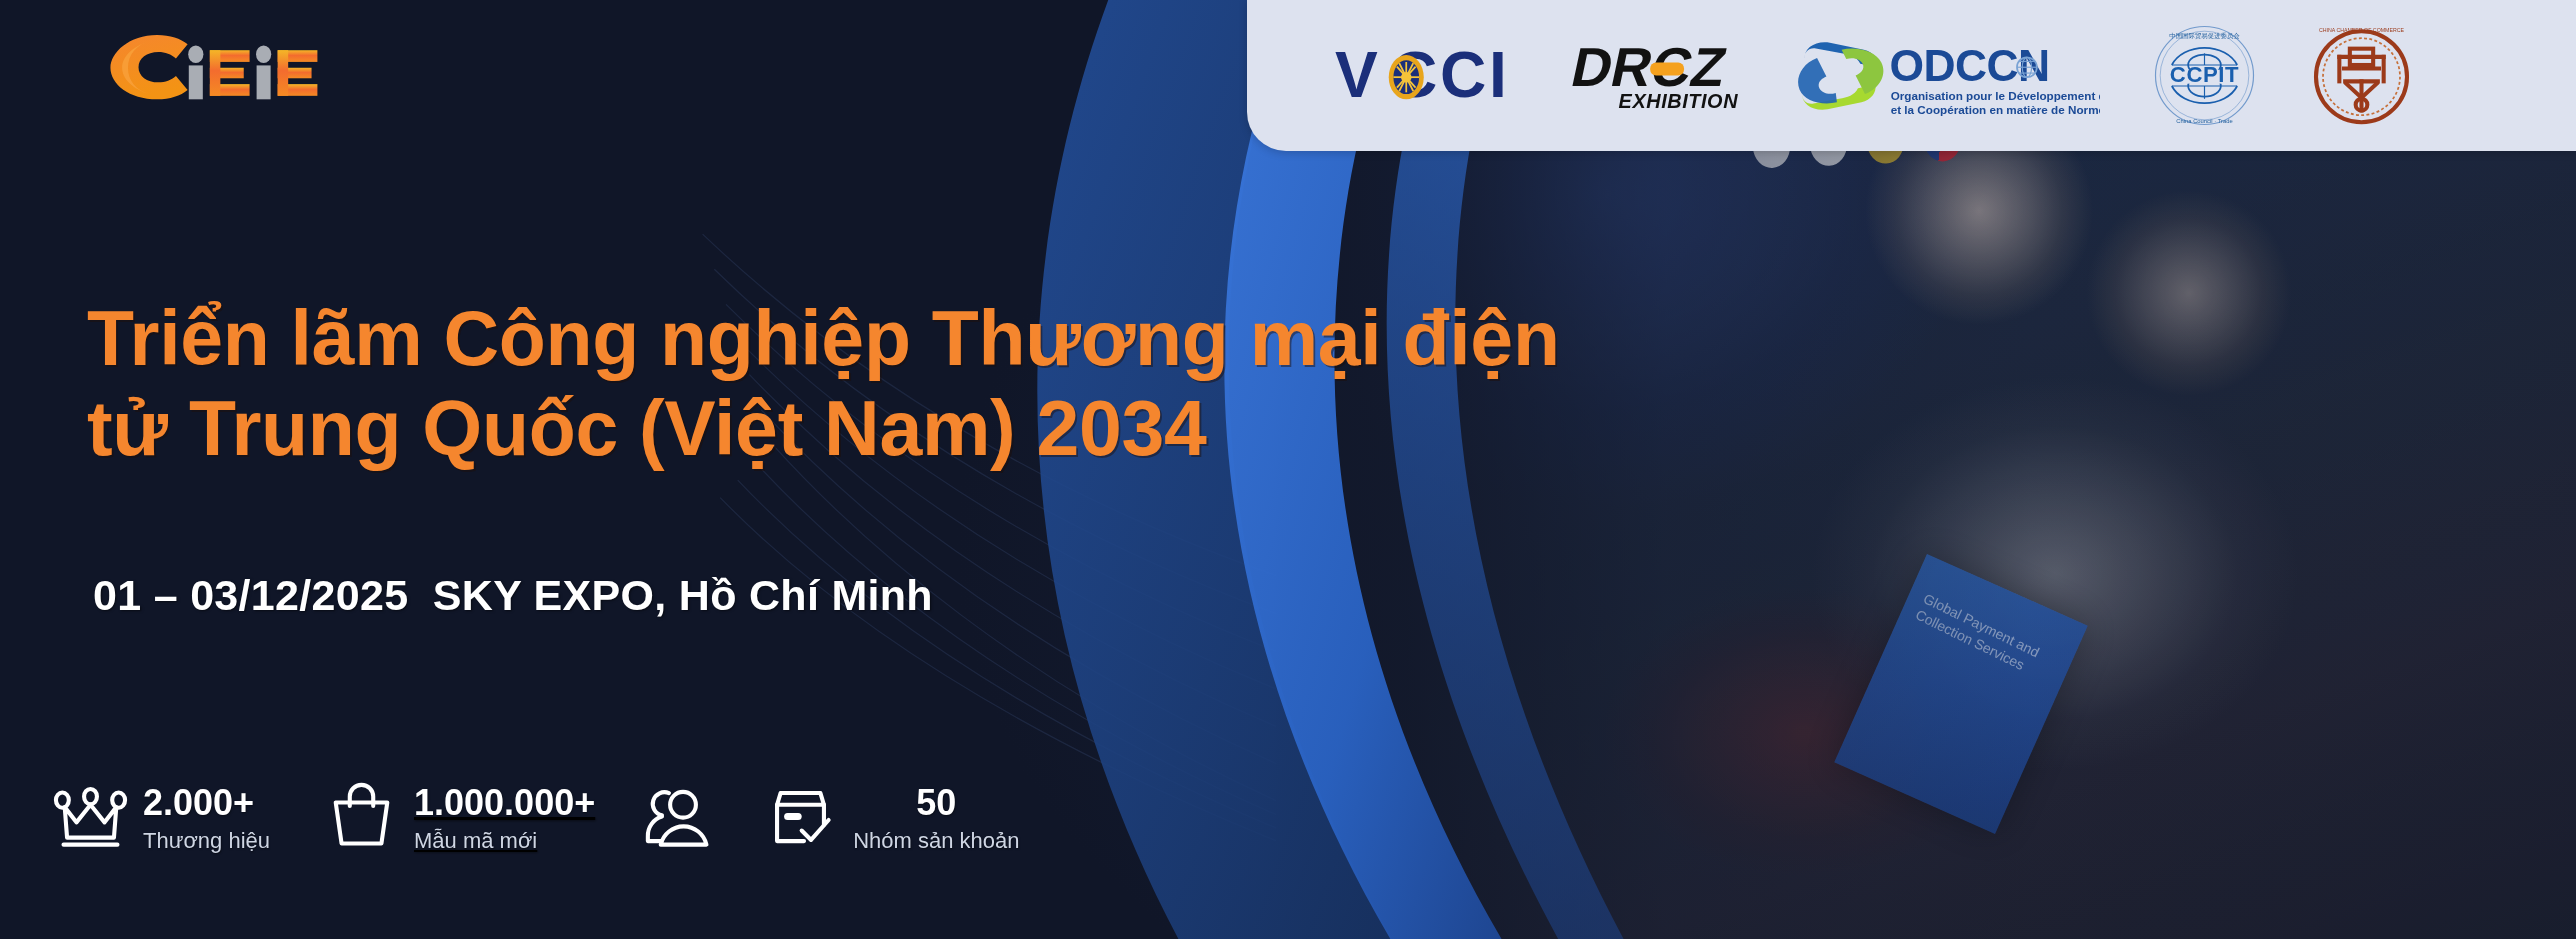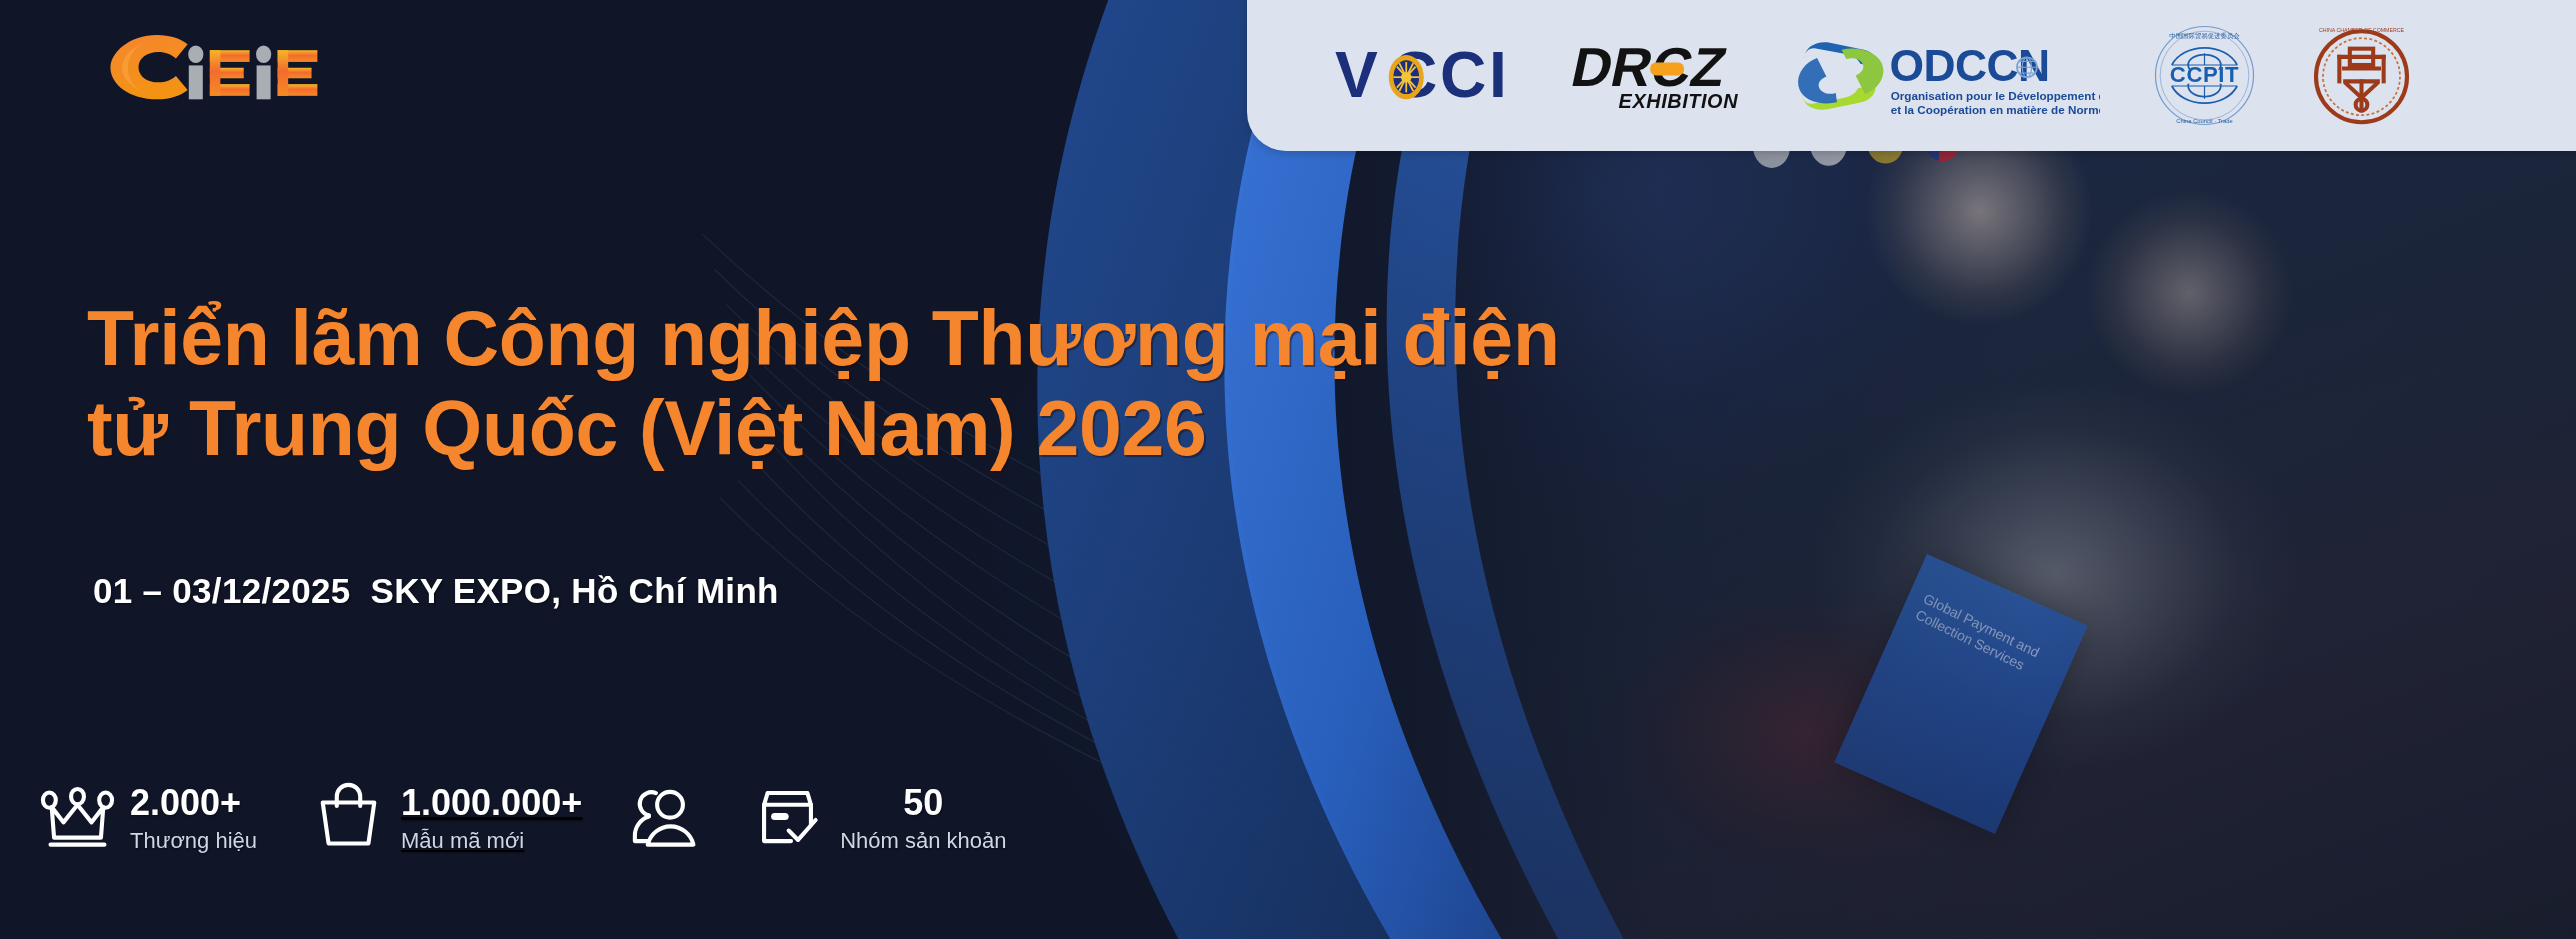--- a/index.html
+++ b/index.html
@@ -80,27 +80,27 @@
   
   .headline{
     position:absolute;left:87px;top:293px;width:1932px;
     color:#f5862e;
     font-size:77px;line-height:1.17;
     font-weight:bold;letter-spacing:-0.3px;
     text-shadow:1.8px 1.8px 0 rgba(30,14,6,.45);
   }
   .subline{
     position:absolute;left:93px;top:571px;
-    color:#ffffff;font-size:35px;font-weight:bold;letter-spacing:0.3px;
+    color:#ffffff;font-size:43px;font-weight:bold;letter-spacing:0.3px;
     text-shadow:1.2px 1.2px 2.3px rgba(0,0,0,.5);
     white-space:pre;
   }
   
   .stats{
-    position:absolute;left:40px;top:779px;
+    position:absolute;left:53px;top:779px;
     display:flex;align-items:flex-start;gap:0;
   }
   .stat{display:flex;align-items:flex-start;gap:15px;margin-right:28px;}
   .stat .ico{flex:0 0 auto;width:75px;height:75px;display:block;}
   .stat .txt{padding-top:5.9px;}
   .stat .num{
     color:#ffffff;font-size:36px;font-weight:bold;line-height:1;
     letter-spacing:0px;white-space:nowrap;
     text-shadow:0.6px 1.2px 2.3px rgba(0,0,0,.45);
   }
@@ -315,21 +315,21 @@
           <path d="M64,104 L90,128 L116,104"></path>
           <circle cx="90" cy="140" r="10"></circle>
         </g>
         <text x="90" y="16" text-anchor="middle" font-family="Liberation Sans, sans-serif" font-size="9" fill="#9c3a1a">CHINA CHAMBER OF COMMERCE</text>
       </svg>
     </div>
   </div>
 
   <div class="headline">
     <div>Triển lãm Công nghiệp Thương mại điện</div>
-    <div>tử Trung Quốc (Việt Nam) 2026</div>
+    <div>tử Trung Quốc (Việt Nam) 2034</div>
   </div>
 
   <div class="subline">01 – 03/12/2025  SKY EXPO, Hồ Chí Minh</div>
 
   <div class="stats">
 
     <div class="stat s1">
       <svg class="ico" viewBox="0 0 128 128">
         <g fill="none" stroke="#ffffff" stroke-width="7" stroke-linejoin="round" stroke-linecap="round">
           <ellipse cx="16" cy="36" rx="11" ry="13"></ellipse>

